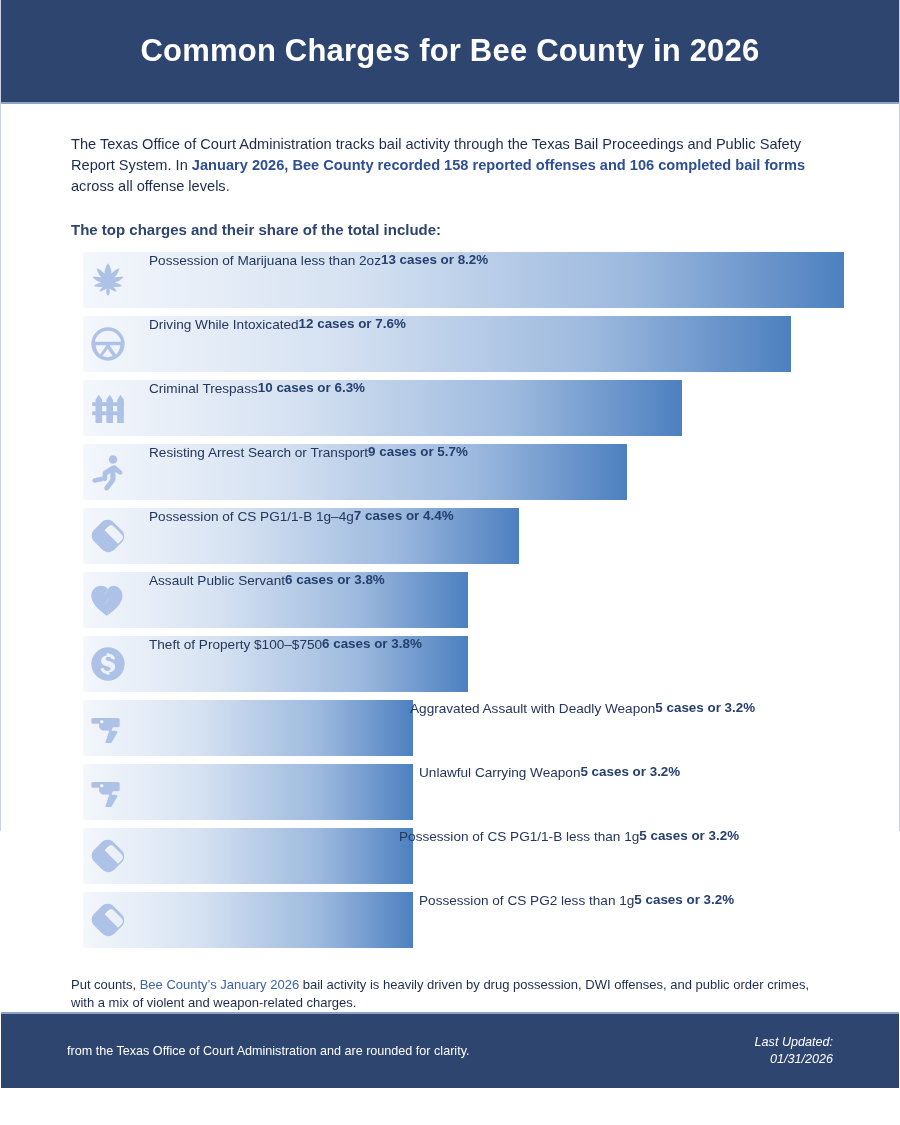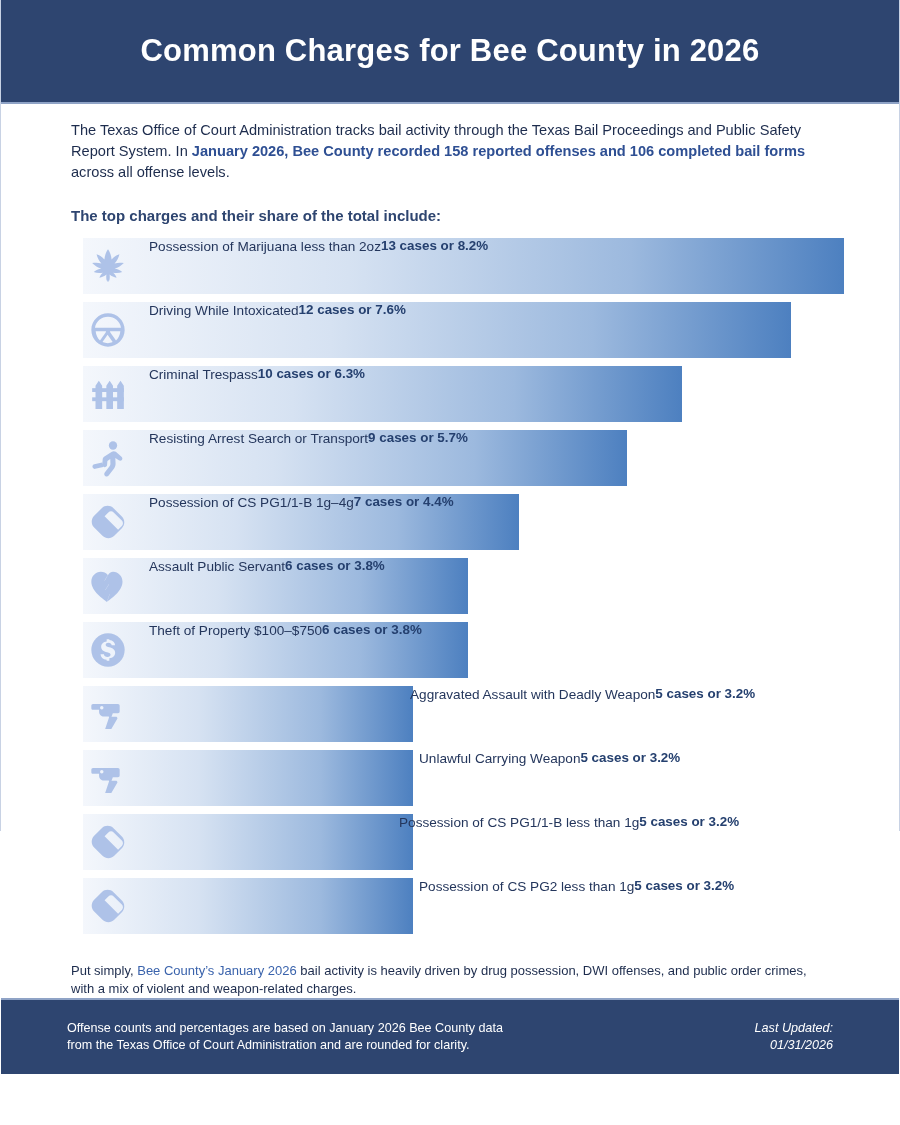--- a/index.html
+++ b/index.html
@@ -33,21 +33,21 @@
     color:#ffffff;
     font-size:31px;
     font-weight:bold;
     letter-spacing:.2px;
     text-align:center;
   }
 
   
   .content{
     flex:1 1 auto;
-    padding:16px 68px 0 70px;
+    padding:30px 68px 0 70px;
     box-sizing:border-box;
   }
   .intro{
     font-size:14.6px;
     line-height:21px;
     color:#1d2c4d;
     margin:0 0 4px 0;
   }
   .hl{color:#2e4f93;font-weight:bold;}
   .hl-soft{color:#3a63ac;}
@@ -284,27 +284,26 @@
               <path d="M30.6 7.4c-3.9-3.9-10.2-3.9-14.1 0L7.4 16.5c-3.9 3.9-3.9 10.2 0 14.1l10 10c3.9 3.9 10.2 3.9 14.1 0l9.1-9.1c3.9-3.9 3.9-10.2 0-14.1l-10-10zm-6.2 5.1c1.8-1.8 4.7-1.8 6.4 0l9.8 9.8c1.8 1.8 1.8 4.6 0 6.4l-4.5 4.5L19.9 17l4.5-4.5z"></path>
             </svg>
           </div>
           <div class="bar-text" style="left: 348px;">
             <div class="bar-label">Possession of CS PG2 less than 1g</div>
             <div class="bar-value">5 cases or 3.2%</div>
           </div>
         </div>
       </div>
 
-    <p class="closing"><span>Put simply, </span><span class="hl-soft">Bee County’s January 2026</span><span> bail activity is heavily driven by drug possession, DWI offenses, and public order crimes, with a mix of violent and weapon-related charges.</span></p>
+    <p class="closing"><span>Put counts, </span><span class="hl-soft">Bee County’s January 2026</span><span> bail activity is heavily driven by drug possession, DWI offenses, and public order crimes, with a mix of violent and weapon-related charges.</span></p>
 
   </div>
 
   <div class="footer">
     <div class="footer-note">
-      <div>Offense counts and percentages are based on January 2026 Bee County data</div>
       <div>from the Texas Office of Court Administration and are rounded for clarity.</div>
     </div>
     <div class="footer-updated">
       <div>Last Updated:</div>
       <div>01/31/2026</div>
     </div>
   </div>
 
 </div>
 

